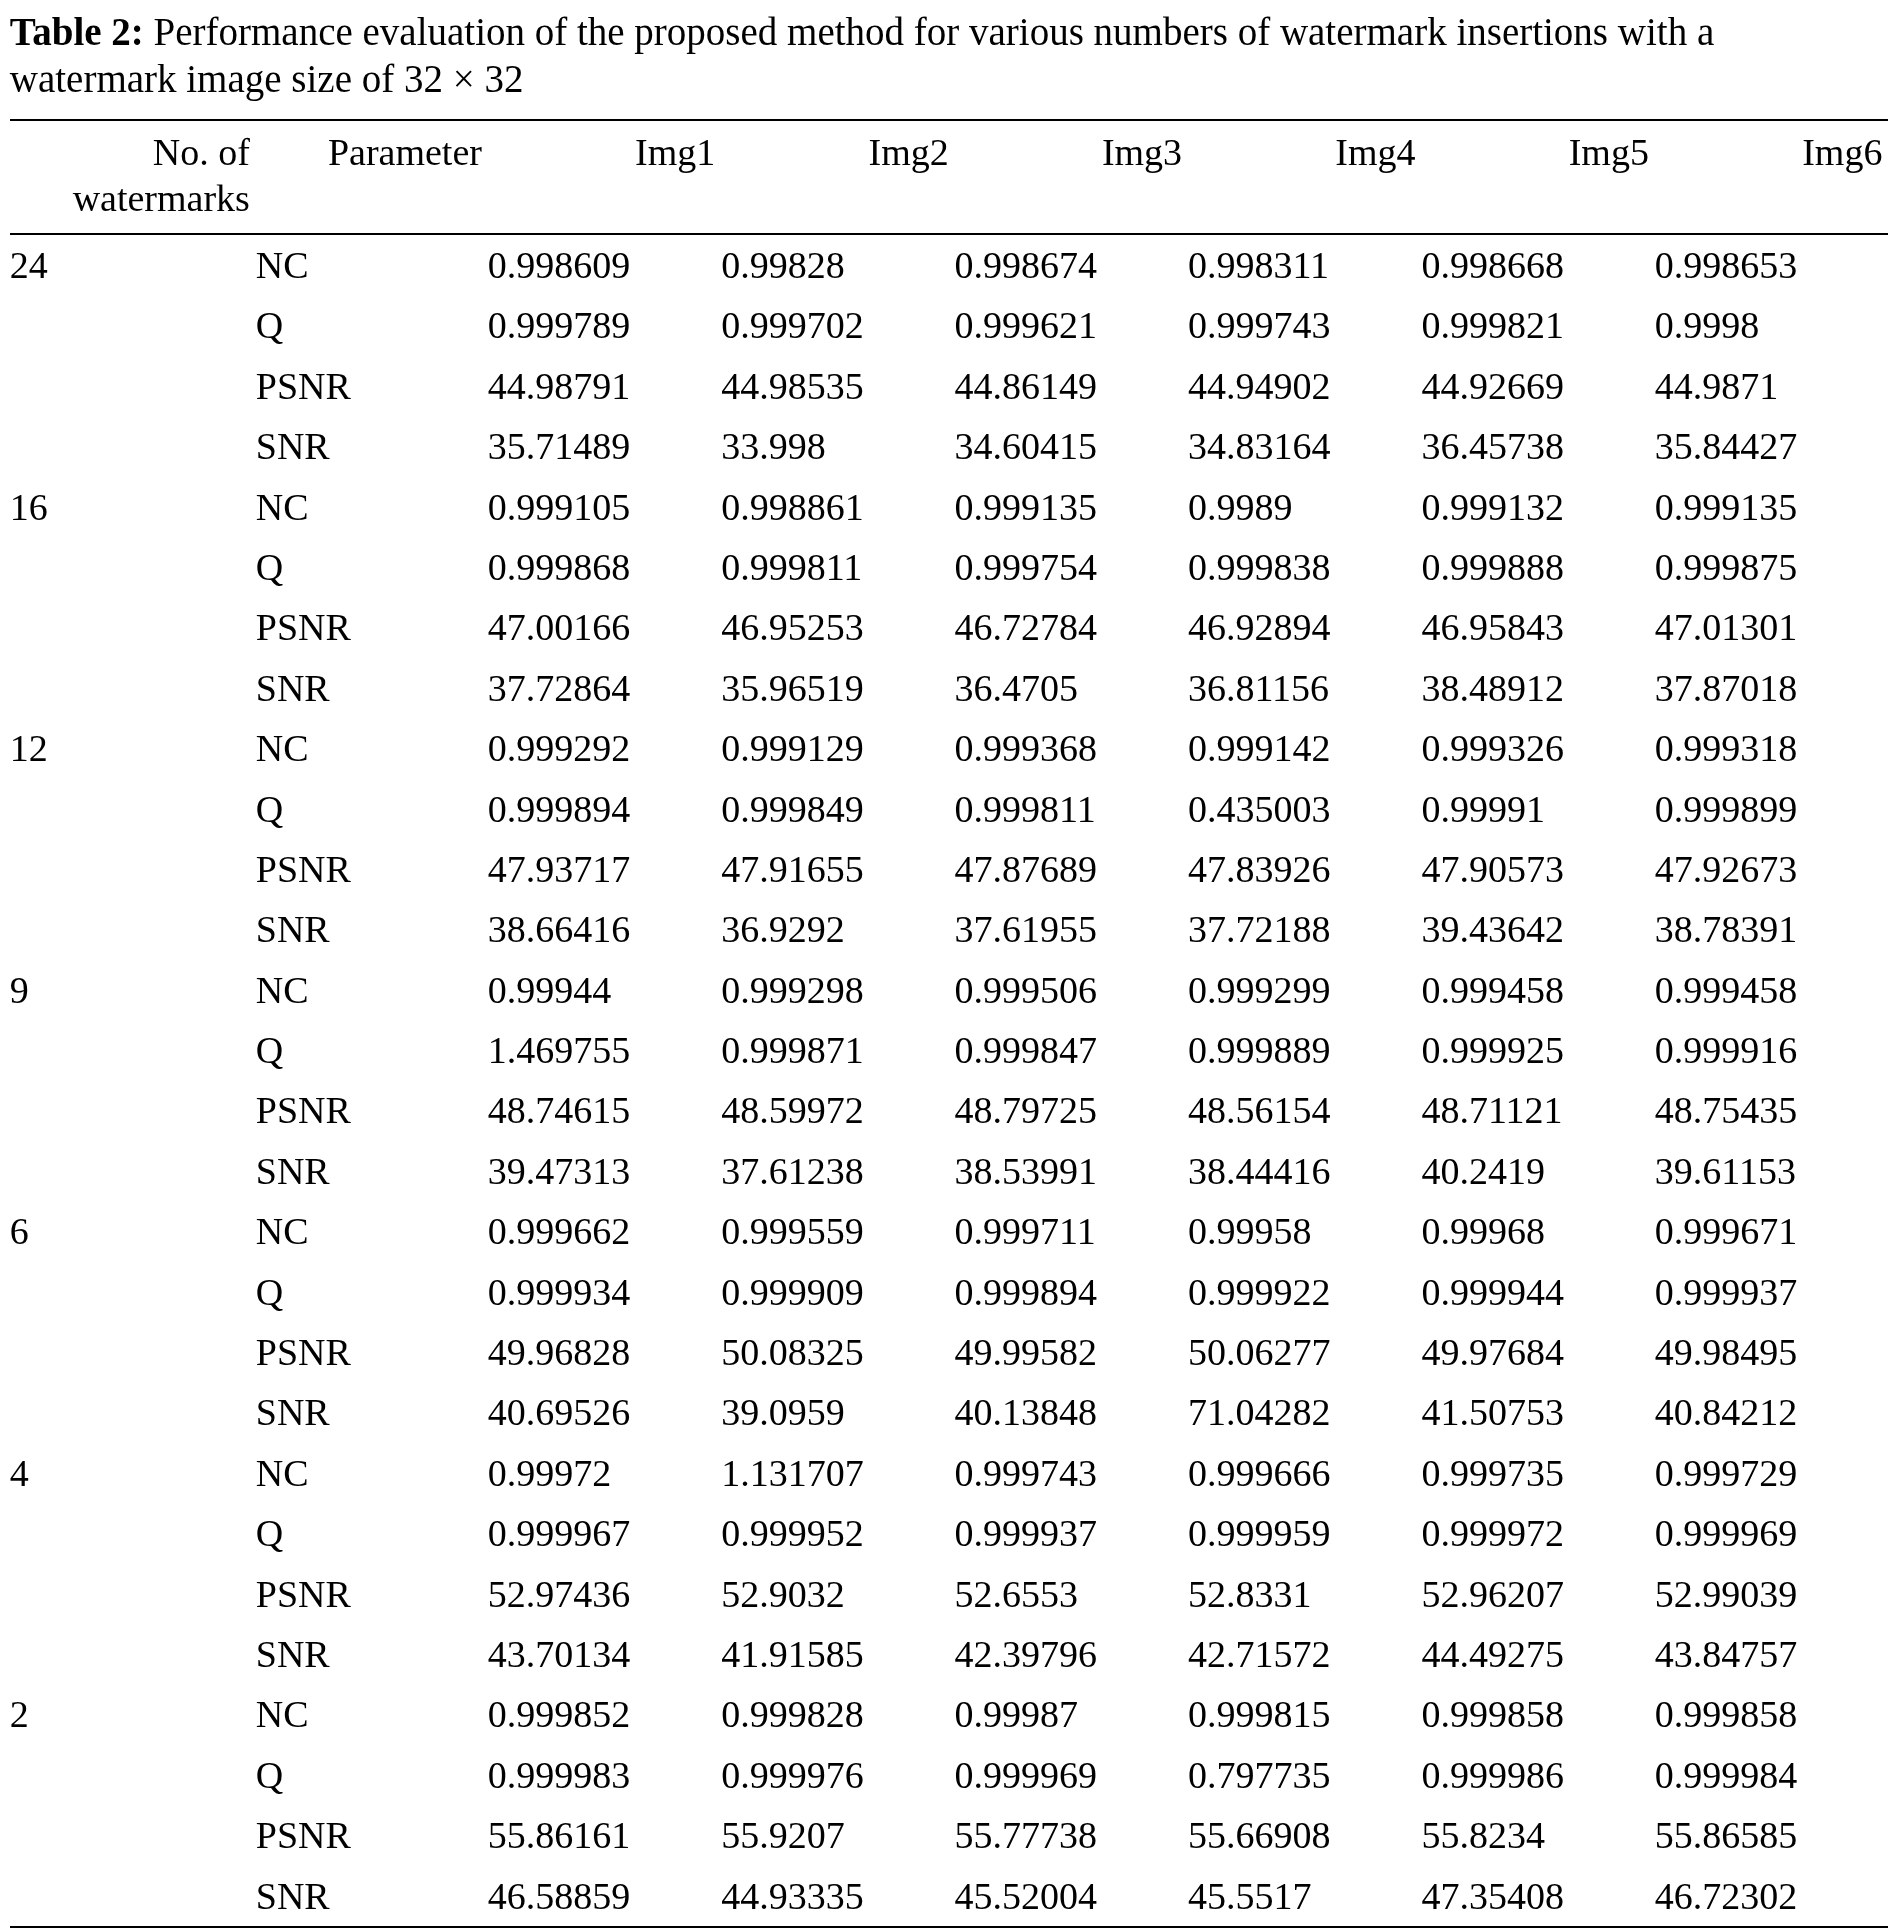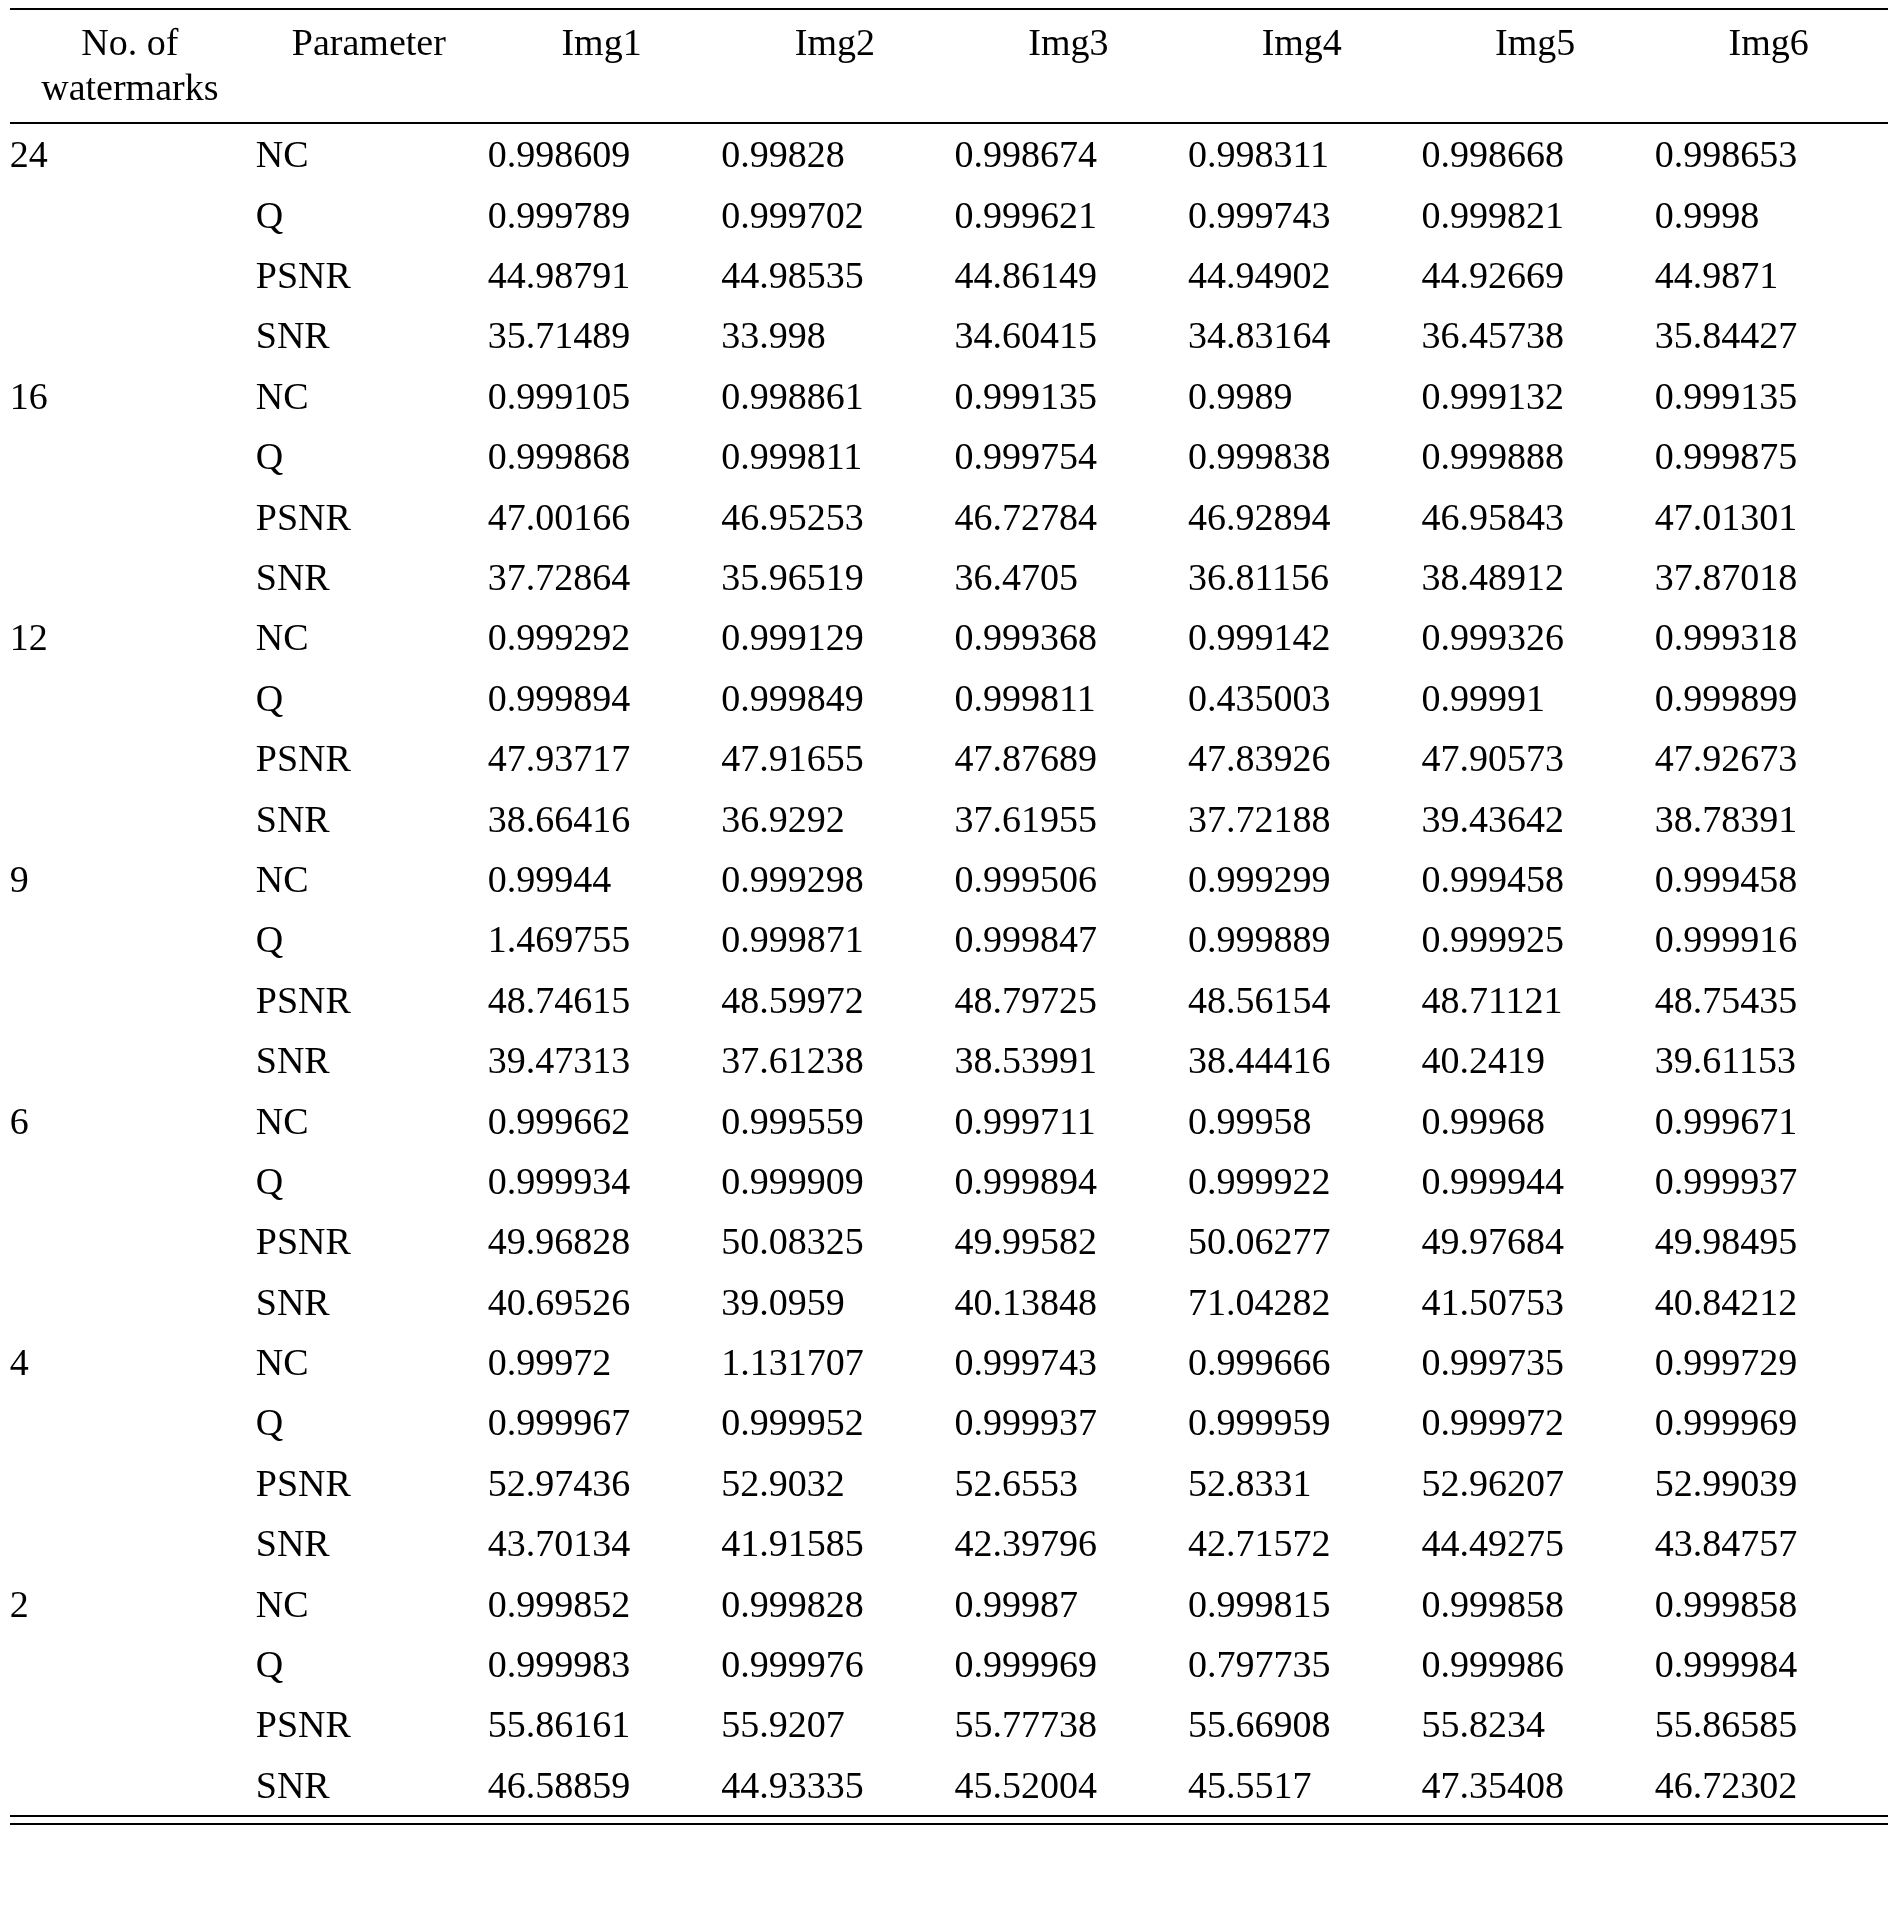--- a/index.html
+++ b/index.html
@@ -27,21 +27,21 @@
     width: 100%;
     border-collapse: collapse;
     table-layout: fixed;
     font-size: 38px;
     border-top: 2px solid #000;
     border-bottom: 2px solid #000;
   }
   col.c-wm    { width: 246px; }
   col.c-param { width: 232px; }
   thead th {
-    text-align: center;
+    text-align: right;
     font-weight: normal;
     vertical-align: top;
     padding: 9.8px 5.9px 11.7px 0;
     border-bottom: 2px solid #000;
     line-height: 1.2;
   }
   tbody td {
     text-align: left;
     vertical-align: top;
     padding: 9.8px 5.9px 8.8px 0;
@@ -55,20 +55,24 @@
   .bottom-rule {
     height: 5.9px;
     border-bottom: 2px solid #000;
   }
 </style>
 </head>
 <body>
 
 <div class="page">
 
+  <p class="caption">
+    <span class="caption-label">Table 2:</span>
+    <span>Performance evaluation of the proposed method for various numbers of watermark insertions with a watermark image size of 32 × 32</span>
+  </p>
 
   <table class="data-table">
     <colgroup id="table-colgroup">
       <col class="c-wm">
       <col class="c-param">
     <col class="c-img">
         <col class="c-img">
         <col class="c-img">
         <col class="c-img">
         <col class="c-img">

